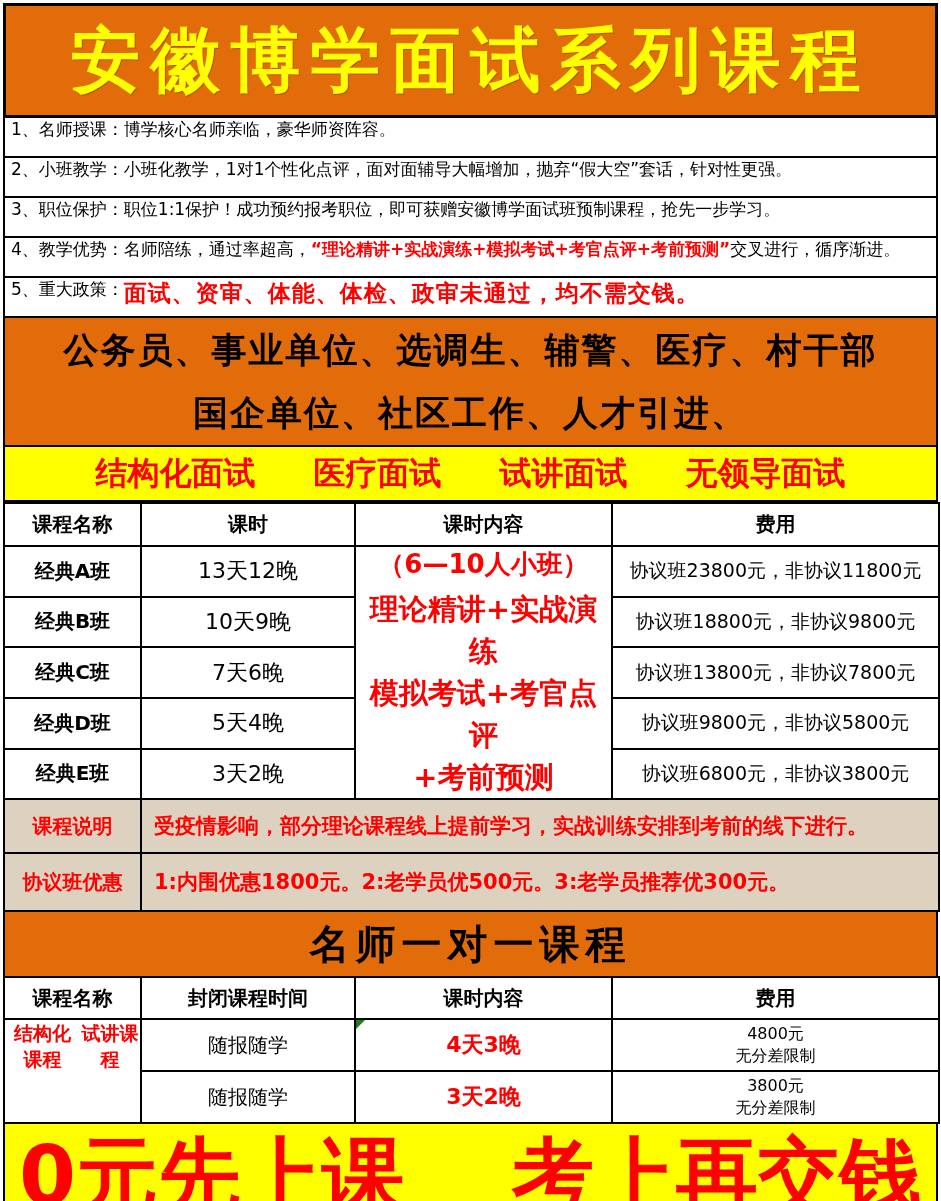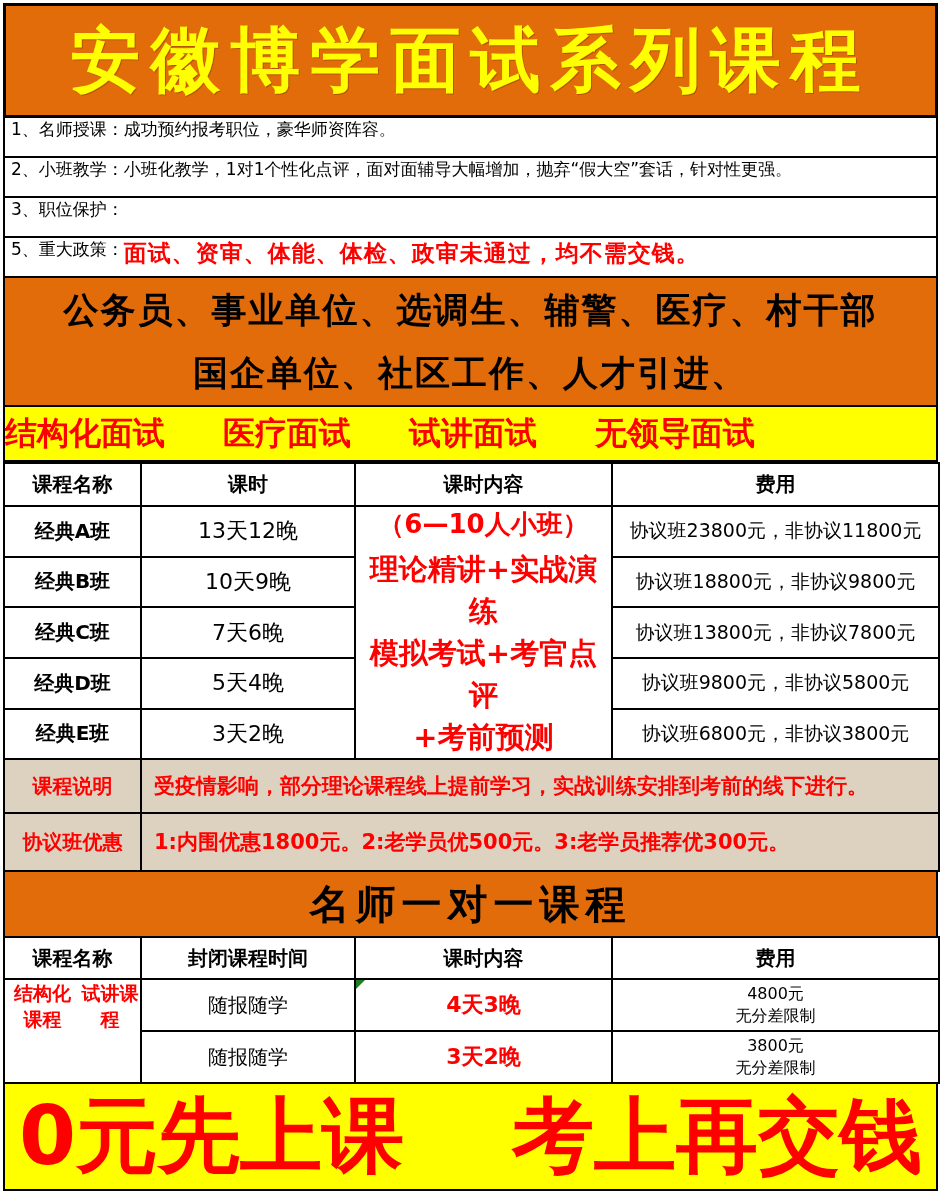--- a/index.html
+++ b/index.html
@@ -52,21 +52,21 @@
   }
   .audience-band .audience-line {
     color: #000; font-weight: bold; font-size: 35px; letter-spacing: 2px; white-space: nowrap;
   }
 
   
   .types-band {
     height: 55px;
     background: #ffff00;
     border-left: 2px solid #000; border-right: 2px solid #000; border-bottom: 2px solid #000;
-    display: flex; align-items: center; justify-content: flex-start; gap: 58px;
+    display: flex; align-items: center; justify-content: center; gap: 58px;
   }
   .types-band .type-item {
     color: #ff0000; font-weight: bold; font-size: 32px; white-space: nowrap;
   }
 
   
   table { border-collapse: collapse; width: 935px; table-layout: fixed; }
   td, th { border: 2px solid #000; text-align: center; vertical-align: middle; }
   col.c1 { width: 137px; } col.c2 { width: 214px; } col.c3 { width: 257px; } col.c4 { width: 327px; }
 
@@ -131,28 +131,35 @@
 
 <div class="poster">
 
   <div class="title-banner">
     <div class="title-text">安徽博学面试系列课程</div>
   </div>
 
   <div class="features">
     <div class="feature-row">
       <span>1、名师授课：</span>
-        <span>成功预约报考职位，豪华师资阵容。</span>
+        <span>博学核心名师亲临，豪华师资阵容。</span>
     </div>
     <div class="feature-row">
       <span>2、小班教学：</span>
         <span>小班化教学，1对1个性化点评，面对面辅导大幅增加，抛弃“假大空”套话，针对性更强。</span>
     </div>
     <div class="feature-row">
       <span>3、职位保护：</span>
+        <span>职位1:1保护！成功预约报考职位，即可获赠安徽博学面试班预制课程，抢先一步学习。</span>
+    </div>
+    <div class="feature-row">
+      <span>4、教学优势：</span>
+        <span>名师陪练，通过率超高，</span>
+        <span class="feature-highlight">“理论精讲+实战演练+模拟考试+考官点评+考前预测”</span>
+        <span>交叉进行，循序渐进。</span>
     </div>
     <div class="feature-row major">
       <span>5、重大政策：</span>
         <span class="feature-highlight">面试、资审、体能、体检、政审未通过，均不需交钱。</span>
     </div>
   </div>
 
   <div class="audience-band">
     <div class="audience-line">公务员、事业单位、选调生、辅警、医疗、村干部</div>
     <div class="audience-line">国企单位、社区工作、人才引进、</div>

